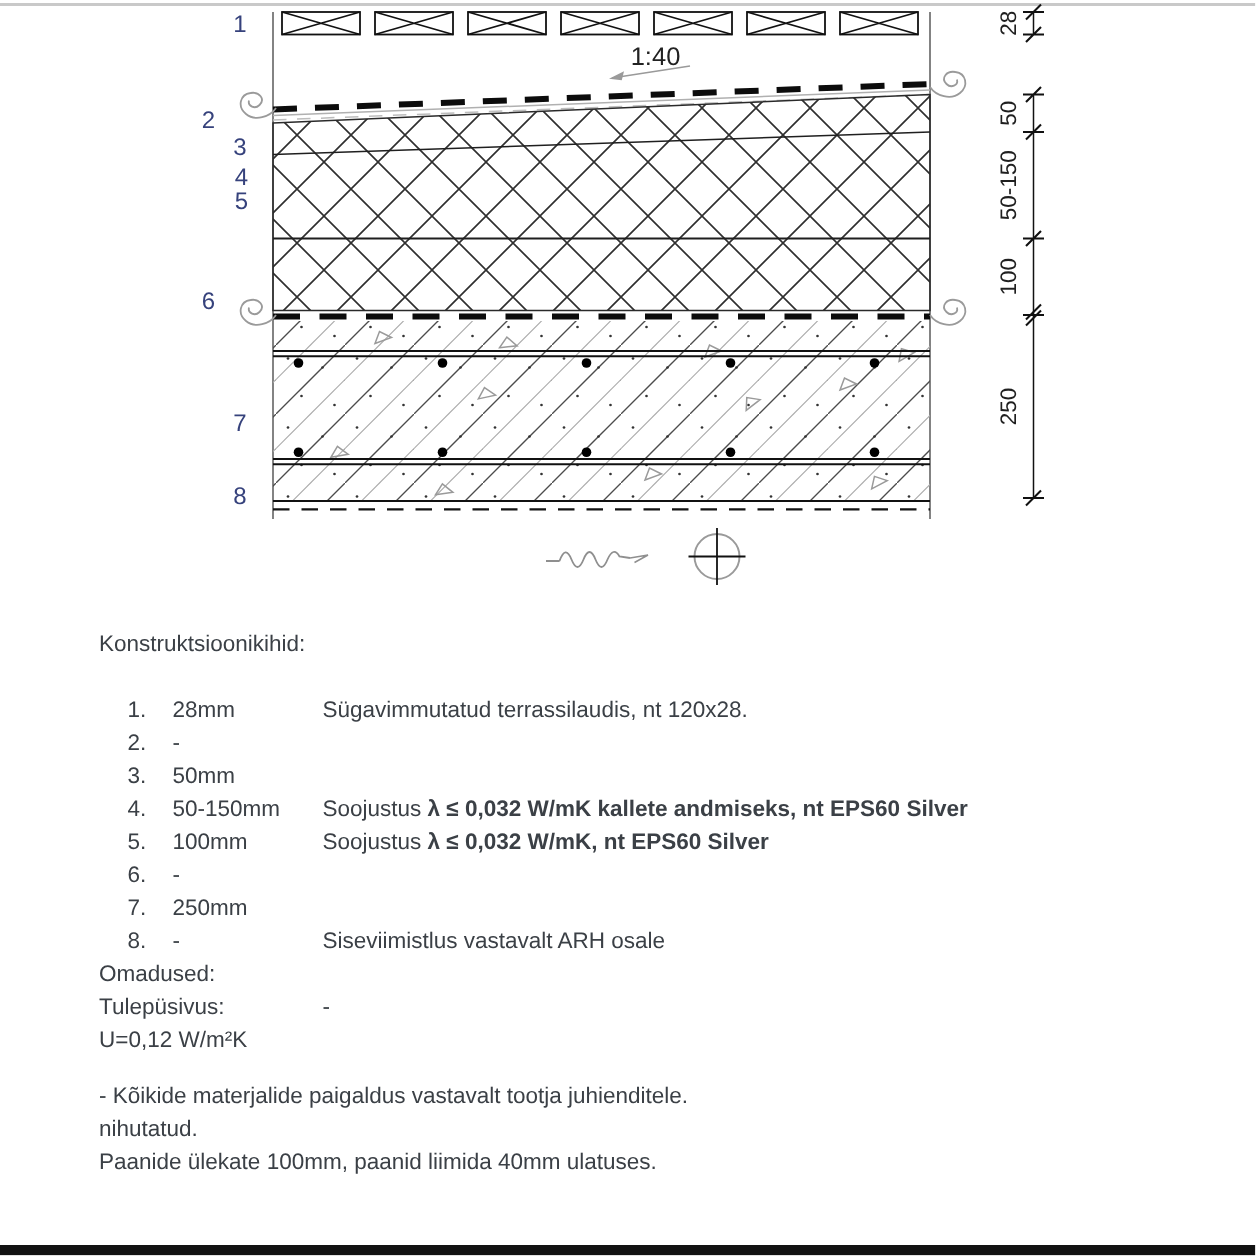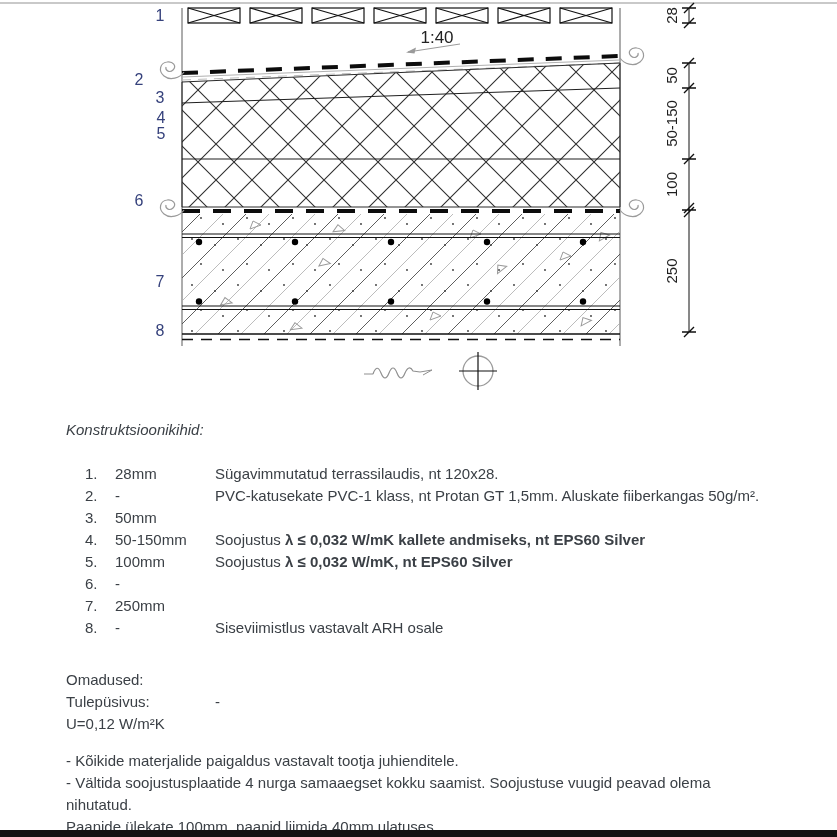--- a/index.html
+++ b/index.html
@@ -5,25 +5,25 @@
   html,body{margin:0;padding:0;background:#fff;}
   .page{position:relative;width:837px;height:837px;background:#ffffff;overflow:hidden;
         font-family:"Liberation Sans",sans-serif;color:#3b4046;}
   .top-rule{position:absolute;top:2px;left:0;width:837px;height:2px;background:#c9c9c9;}
   .bottom-bar{position:absolute;left:0;bottom:0;width:837px;height:7px;background:#121212;}
   .drawing{position:absolute;top:0;left:0;}
   .dimtext{font-family:"Liberation Sans",sans-serif;font-size:15px;fill:#1f1f1f;}
   .marker{font-family:"Liberation Sans",sans-serif;font-size:16px;fill:#36427c;}
   .slopetext{font-family:"Liberation Sans",sans-serif;font-size:17px;fill:#222;}
   .textcol{position:absolute;left:66px;top:419px;width:764px;font-size:15px;line-height:22px;}
-  .legend-title{height:22px;font-style:italic;}
+  .legend-title{height:22px;}
   .legend-rows{margin-top:22px;}
   .lrow{display:grid;grid-template-columns:30px 100px 1fr;padding-left:19px;height:22px;white-space:nowrap;}
   .bseg{font-weight:bold;}
-  .props-title{margin-top:30px;height:22px;}
+  .props-title{margin-top:0;height:22px;}
   .prow{display:grid;grid-template-columns:149px 1fr;height:22px;}
   .notes{margin-top:15px;}
   .note-line{height:22px;white-space:nowrap;}
 </style>
 </head>
 <body>
 
 <div class="page">
   <div class="top-rule"></div>
 
@@ -185,21 +185,20 @@
 
     <div class="legend-rows">
       <div class="lrow">
         <span>1.</span>
         <span>28mm</span>
         <span><span>Sügavimmutatud terrassilaudis, nt 120x28.</span><span class="bseg"></span></span>
       </div>
       <div class="lrow">
         <span>2.</span>
         <span>-</span>
-        <span><span>PVC-katusekate PVC-1 klass, nt Protan GT 1,5mm. Aluskate fiiberkangas 50g/m².</span><span class="bseg"></span></span>
       </div>
       <div class="lrow">
         <span>3.</span>
         <span>50mm</span>
       </div>
       <div class="lrow">
         <span>4.</span>
         <span>50-150mm</span>
         <span><span>Soojustus </span><span class="bseg">λ ≤ 0,032 W/mK kallete andmiseks, nt EPS60 Silver</span></span>
       </div>
@@ -227,20 +226,19 @@
     <div class="prow">
       <span>Tulepüsivus:</span>
       <span>-</span>
     </div>
     <div class="prow">
       <span>U=0,12 W/m²K</span>
     </div>
 
     <div class="notes">
       <div class="note-line">- Kõikide materjalide paigaldus vastavalt tootja juhienditele.</div>
-      <div class="note-line">- Vältida soojustusplaatide 4 nurga samaaegset kokku saamist. Soojustuse vuugid peavad olema</div>
       <div class="note-line">nihutatud.</div>
       <div class="note-line">Paanide ülekate 100mm, paanid liimida 40mm ulatuses.</div>
     </div>
   </div>
 
   <div class="bottom-bar"></div>
 </div>
 
 </body></html>

